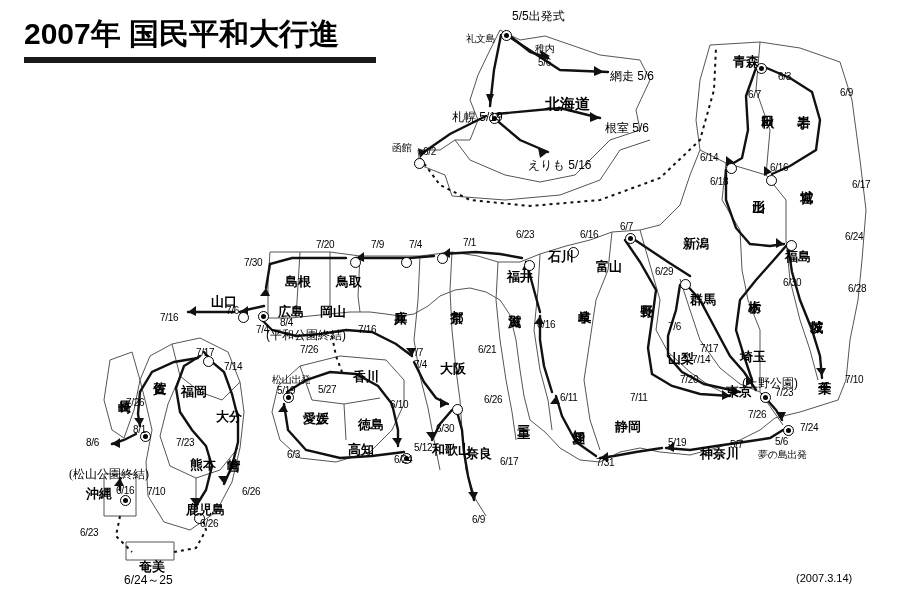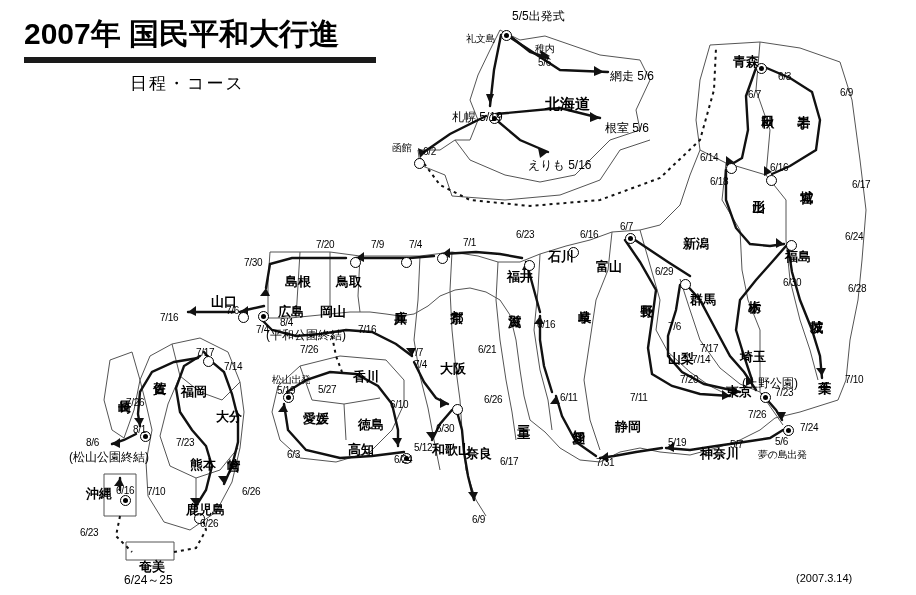--- a/index.html
+++ b/index.html
@@ -75,21 +75,20 @@
 
   svg#lines{position:absolute;left:0;top:0;width:916px;height:595px;}
 </style>
 </head>
 <body>
 
 <div id="stage">
 
   <div class="abs" id="title-main">2007年 国民平和大行進</div>
   <div class="abs" id="title-rule"></div>
-  <div class="abs" id="title-sub">日程・コース</div>
   <div class="abs" id="date-stamp">(2007.3.14)</div>
 
 
   <svg id="lines" viewBox="0 0 916 595">
     <g fill="none" stroke="#555" stroke-width="1">
 
       <path d="M500 30 L520 40 L545 36 L600 55 L640 60 L650 80 L636 110 L640 130 L610 140 L575 175 L540 182 L505 175 L470 160 L455 140 L440 150 L418 150 L420 165 L445 175 L452 196 L505 200 L560 195 L600 180 L620 150 L650 140"></path>
       <path d="M500 30 L490 50 L478 75 L470 100 L478 120 L470 140 L455 140"></path>
 
       <path d="M710 45 L760 42 L800 48 L840 62 L852 100 L860 160 L866 210 L862 260 L858 300 L850 340 L846 380 L838 400 L800 412 L775 418 L760 430 L740 440 L716 448"></path>
@@ -412,21 +411,21 @@
       <div class="abs date" style="left: 287px; top: 450px;">6/3</div>
       <div class="abs date" style="left: 414px; top: 443px;">5/12</div>
       <div class="abs date" style="left: 394px; top: 455px;">6/24</div>
       <div class="abs date" style="left: 500px; top: 457px;">6/17</div>
       <div class="abs date" style="left: 472px; top: 515px;">6/9</div>
       <div class="abs date" style="left: 196px; top: 348px;">7/17</div>
       <div class="abs date" style="left: 224px; top: 362px;">7/14</div>
       <div class="abs date" style="left: 126px; top: 398px;">7/26</div>
       <div class="abs date" style="left: 133px; top: 425px;">8/1</div>
       <div class="abs date" style="left: 86px; top: 438px;">8/6</div>
-      <div class="abs note" style="left: 69px; top: 449px;">(松山公園終結)</div>
+      <div class="abs note" style="left: 69px; top: 466px; font-family: Liberation Serif, serif;">(松山公園終結)</div>
       <div class="abs date" style="left: 176px; top: 438px;">7/23</div>
       <div class="abs date" style="left: 242px; top: 487px;">6/26</div>
       <div class="abs date" style="left: 116px; top: 486px;">6/16</div>
       <div class="abs date" style="left: 147px; top: 487px;">7/10</div>
       <div class="abs date" style="left: 200px; top: 519px;">6/26</div>
       <div class="abs date" style="left: 80px; top: 528px;">6/23</div>
       <div class="abs note" style="left: 124px; top: 572px;">6/24～25</div>
     </div>
 
 </div>

